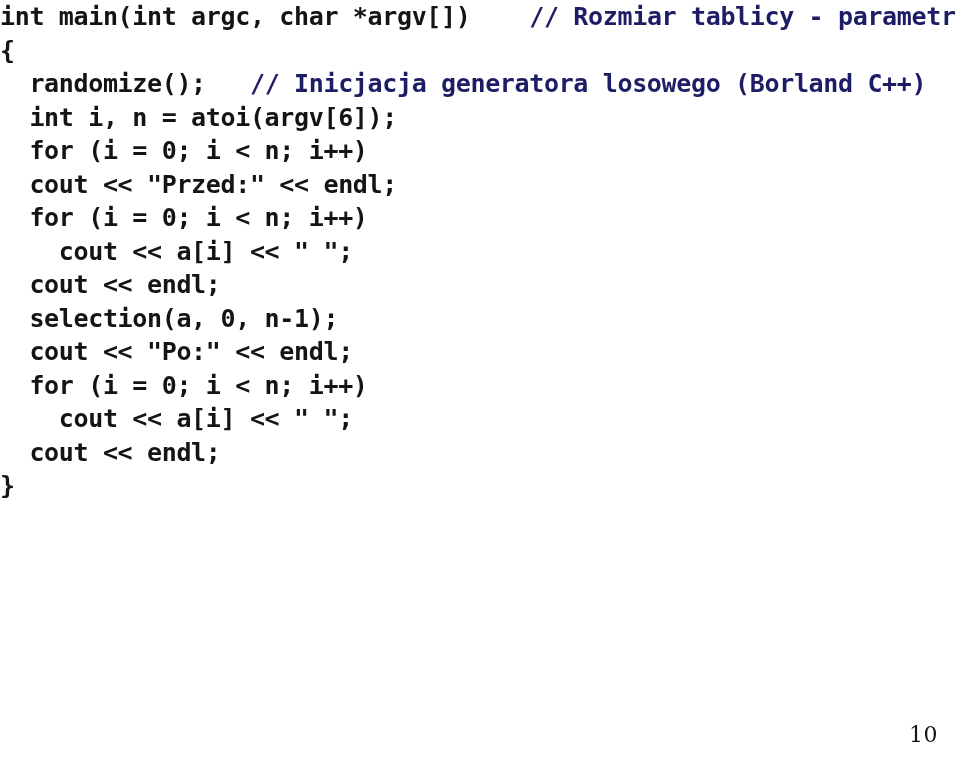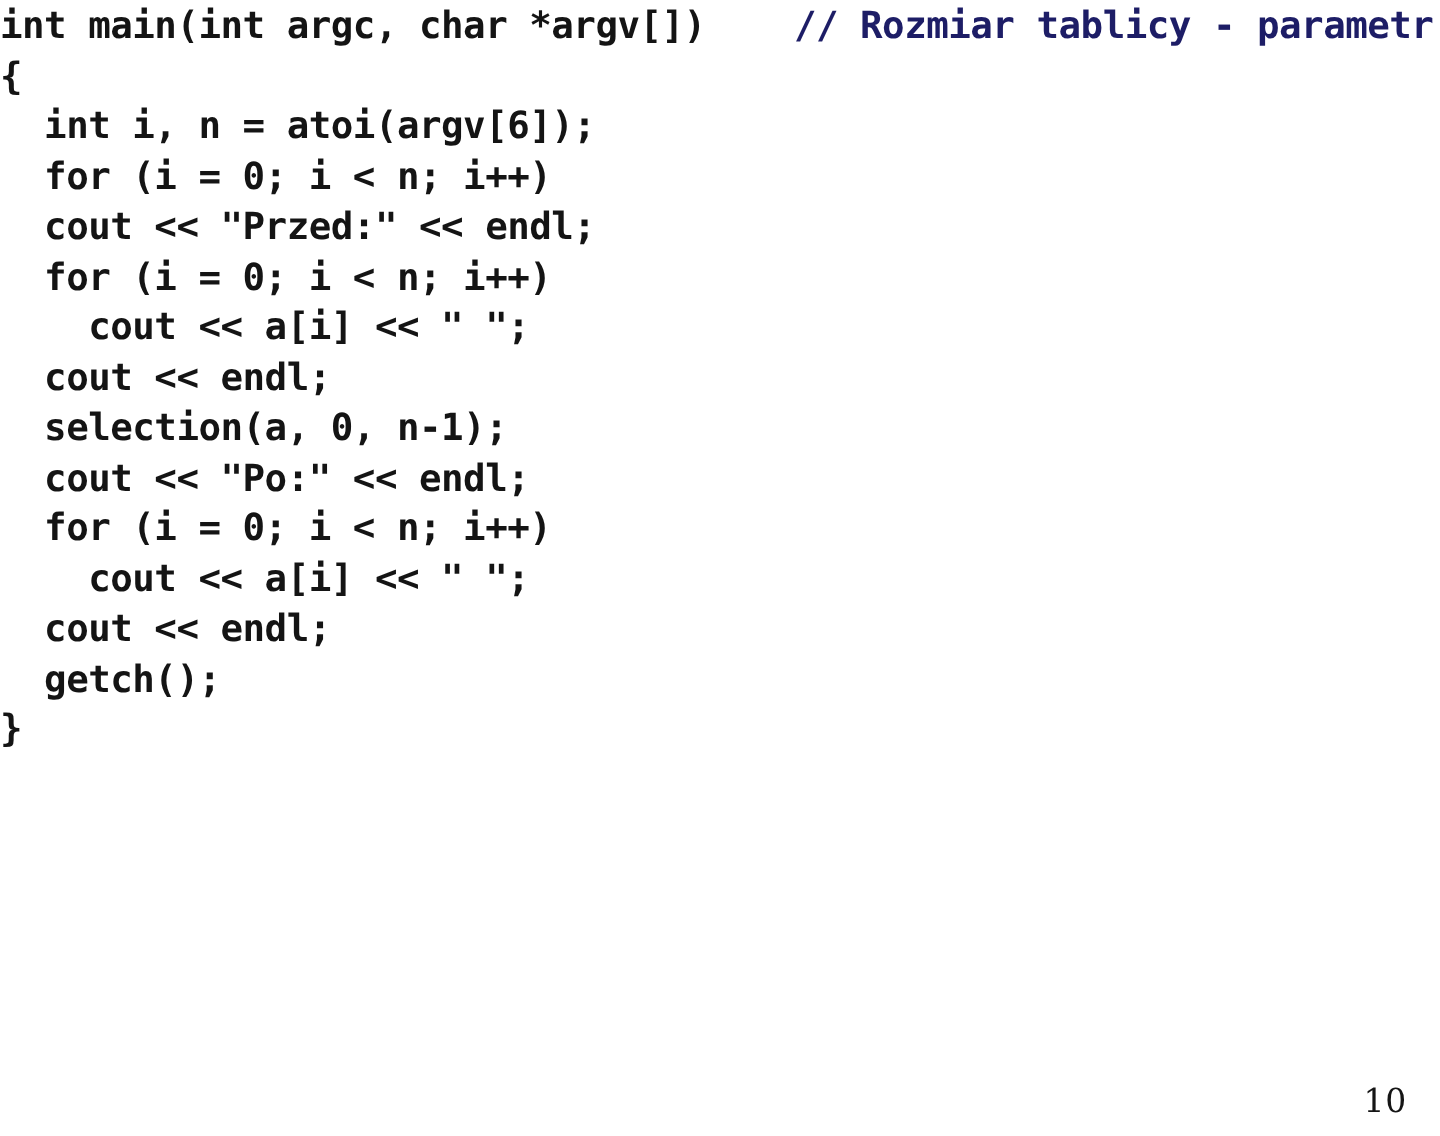--- a/index.html
+++ b/index.html
@@ -53,30 +53,30 @@
   }
 </style>
 </head>
 <body>
 
 <div id="page">
 
   <div id="code-block">
       <div class="code-line"><span class="seg-code">int main(int argc, char *argv[])</span><span class="seg-gap">    </span><span class="seg-comment">// Rozmiar tablicy - parametr</span></div>
       <div class="code-line"><span class="seg-code">{</span></div>
+      <div class="code-line"><span class="seg-code">  randomize();</span><span class="seg-gap">   </span><span class="seg-comment">// Inicjacja generatora losowego (Borland C++)</span></div>
       <div class="code-line"><span class="seg-code">  int i, n = atoi(argv[6]);</span></div>
       <div class="code-line"><span class="seg-code">  for (i = 0; i &lt; n; i++)</span></div>
       <div class="code-line"><span class="seg-code">  cout &lt;&lt; "Przed:" &lt;&lt; endl;</span></div>
       <div class="code-line"><span class="seg-code">  for (i = 0; i &lt; n; i++)</span></div>
       <div class="code-line"><span class="seg-code">    cout &lt;&lt; a[i] &lt;&lt; " ";</span></div>
       <div class="code-line"><span class="seg-code">  cout &lt;&lt; endl;</span></div>
       <div class="code-line"><span class="seg-code">  selection(a, 0, n-1);</span></div>
       <div class="code-line"><span class="seg-code">  cout &lt;&lt; "Po:" &lt;&lt; endl;</span></div>
       <div class="code-line"><span class="seg-code">  for (i = 0; i &lt; n; i++)</span></div>
       <div class="code-line"><span class="seg-code">    cout &lt;&lt; a[i] &lt;&lt; " ";</span></div>
       <div class="code-line"><span class="seg-code">  cout &lt;&lt; endl;</span></div>
-      <div class="code-line"><span class="seg-code">  getch();</span></div>
       <div class="code-line"><span class="seg-code">}</span></div>
     </div>
 
   <div id="page-number">10</div>
 
 </div>
 
 </body></html>

